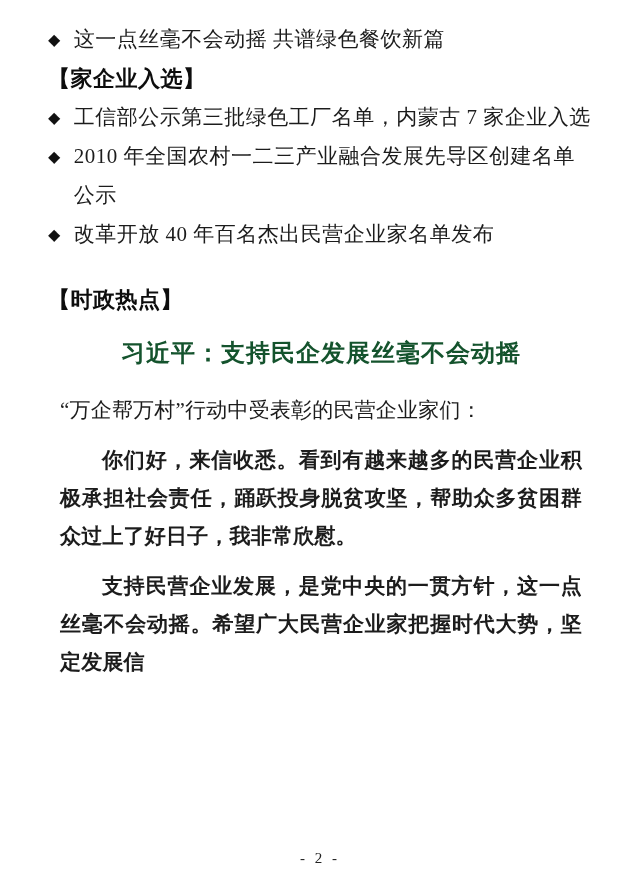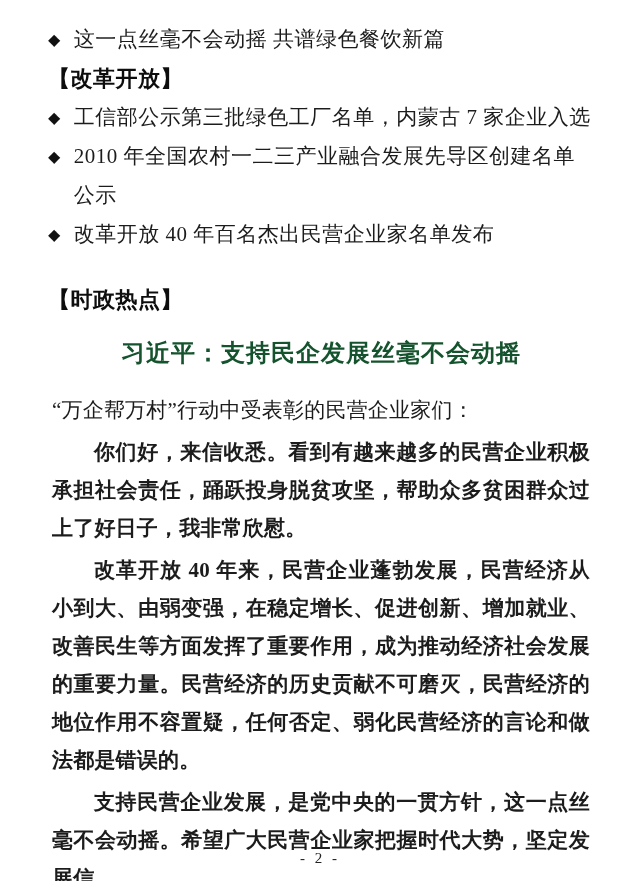--- a/index.html
+++ b/index.html
@@ -61,21 +61,21 @@
     font-weight: 700;
     line-height: 40px;
     text-align: center;
     letter-spacing: 1px;
     color: #14532d;
   }
   .article-body {
     margin-top: 18px;
   }
   .article-body p {
-    margin: 4px;
+    margin: 12px;
     font-size: 21px;
     line-height: 38px;
     text-align: justify;
     letter-spacing: 0.2px;
     color: #1c1c1c;
   }
   .article-body p.indent {
     text-indent: 2em;
     font-weight: bold;
   }
@@ -96,21 +96,21 @@
 <body>
 
 <div class="page">
   <div class="content">
 
     <div class="bullet-item">
       <span class="diamond">◆</span>
       <span class="bullet-text">这一点丝毫不会动摇 共谱绿色餐饮新篇</span>
     </div>
 
-    <h2 class="section-header">【改革开放】</h2>
+    <h2 class="section-header">【家企业入选】</h2>
 
     <div class="bullet-item">
       <span class="diamond">◆</span>
       <span class="bullet-text">工信部公示第三批绿色工厂名单，内蒙古 7 家企业入选</span>
     </div>
     <div class="bullet-item">
       <span class="diamond">◆</span>
       <span class="bullet-text">2010 年全国农村一二三产业融合发展先导区创建名单公示</span>
     </div>
     <div class="bullet-item">
@@ -118,20 +118,19 @@
       <span class="bullet-text">改革开放 40 年百名杰出民营企业家名单发布</span>
     </div>
 
     <h2 class="section-header second">【时政热点】</h2>
 
     <h1 class="article-title">习近平：支持民企发展丝毫不会动摇</h1>
 
     <div class="article-body">
       <p>“万企帮万村”行动中受表彰的民营企业家们：</p>
       <p class="indent">你们好，来信收悉。看到有越来越多的民营企业积极承担社会责任，踊跃投身脱贫攻坚，帮助众多贫困群众过上了好日子，我非常欣慰。</p>
-      <p class="indent">改革开放 40 年来，民营企业蓬勃发展，民营经济从小到大、由弱变强，在稳定增长、促进创新、增加就业、改善民生等方面发挥了重要作用，成为推动经济社会发展的重要力量。民营经济的历史贡献不可磨灭，民营经济的地位作用不容置疑，任何否定、弱化民营经济的言论和做法都是错误的。</p>
       <p class="indent">支持民营企业发展，是党中央的一贯方针，这一点丝毫不会动摇。希望广大民营企业家把握时代大势，坚定发展信</p>
     </div>
 
   </div>
 
   <div class="page-number">- 2 -</div>
 </div>
 
 </body></html>

